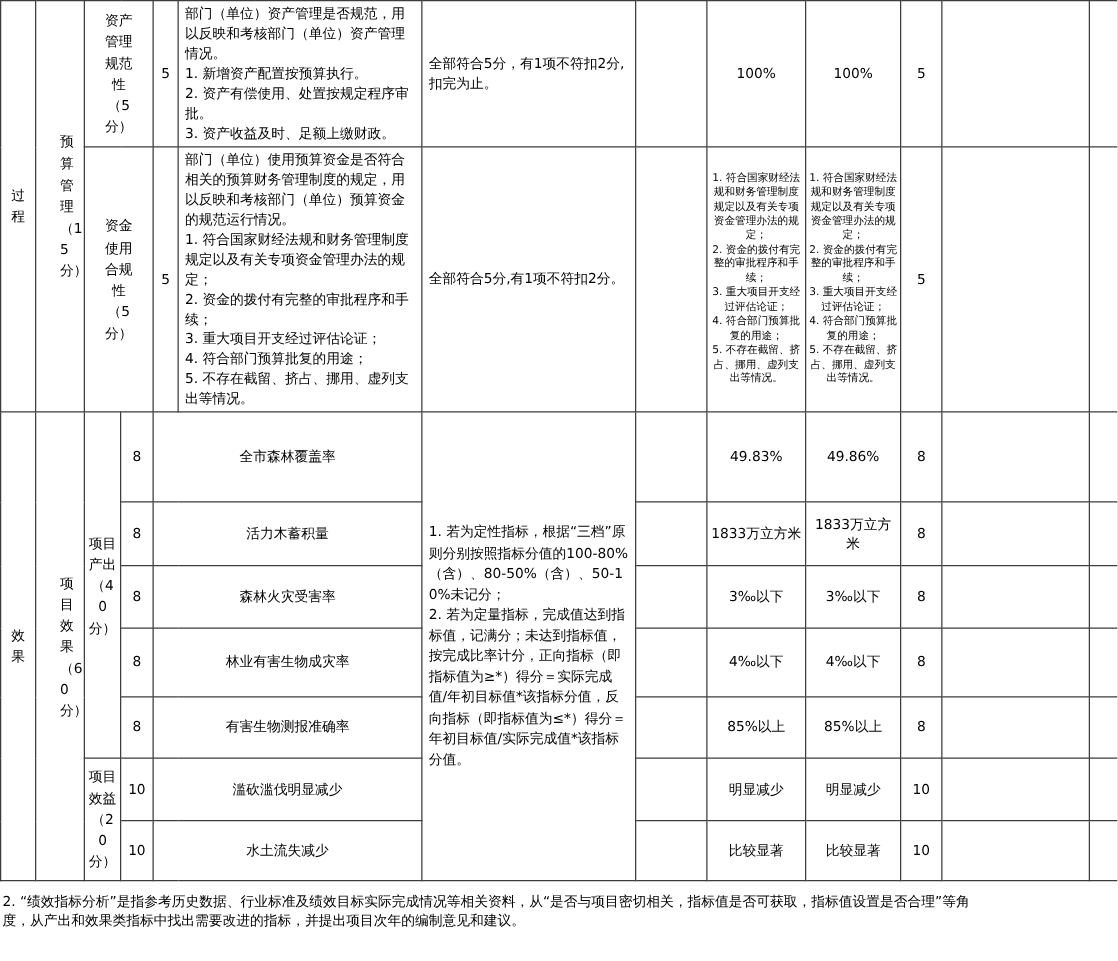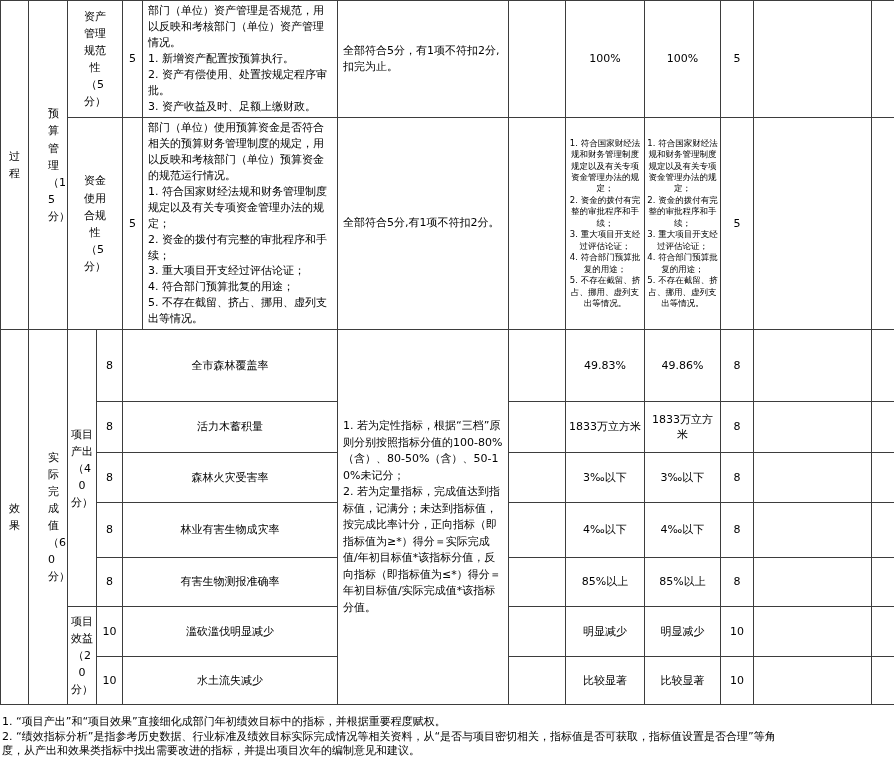--- a/index.html
+++ b/index.html
@@ -107,21 +107,21 @@
 3. 重大项目开支经过评估论证；
 4. 符合部门预算批复的用途；
 5. 不存在截留、挤占、挪用、虚列支出等情况。</td>
       <td class="val">5</td>
       <td></td>
       <td></td>
     </tr>
 
     <tr class="b1">
       <td rowspan="7" class="vdim">效果</td>
-      <td rowspan="7" class="vcat">实际完成值（60分）</td>
+      <td rowspan="7" class="vcat">项目效果（60分）</td>
       <td rowspan="5" class="grplab">项目产出（40分）</td>
       <td>8</td>
       <td colspan="2">全市森林覆盖率</td>
       <td rowspan="7" class="crit">1. 若为定性指标，根据“三档”原则分别按照指标分值的100-80%（含）、80-50%（含）、50-10%未记分；
 2. 若为定量指标，完成值达到指标值，记满分；未达到指标值，按完成比率计分，正向指标（即指标值为≥*）得分＝实际完成值/年初目标值*该指标分值，反向指标（即指标值为≤*）得分＝年初目标值/实际完成值*该指标分值。</td>
       <td></td>
       <td class="val">49.83%</td>
       <td class="val">49.86%</td>
       <td class="val">8</td>
       <td></td>
@@ -185,17 +185,16 @@
       <td class="val">比较显著</td>
       <td class="val">比较显著</td>
       <td class="val">10</td>
       <td></td>
       <td></td>
     </tr>
   </tbody>
     </table>
 
   <div class="notes">
-    <div class="nline">1. “项目产出”和“项目效果”直接细化成部门年初绩效目标中的指标，并根据重要程度赋权。</div>
     <div class="nline">2. “绩效指标分析”是指参考历史数据、行业标准及绩效目标实际完成情况等相关资料，从“是否与项目密切相关，指标值是否可获取，指标值设置是否合理”等角</div>
     <div class="nline">度，从产出和效果类指标中找出需要改进的指标，并提出项目次年的编制意见和建议。</div>
   </div>
 </div>
 
 </body></html>

